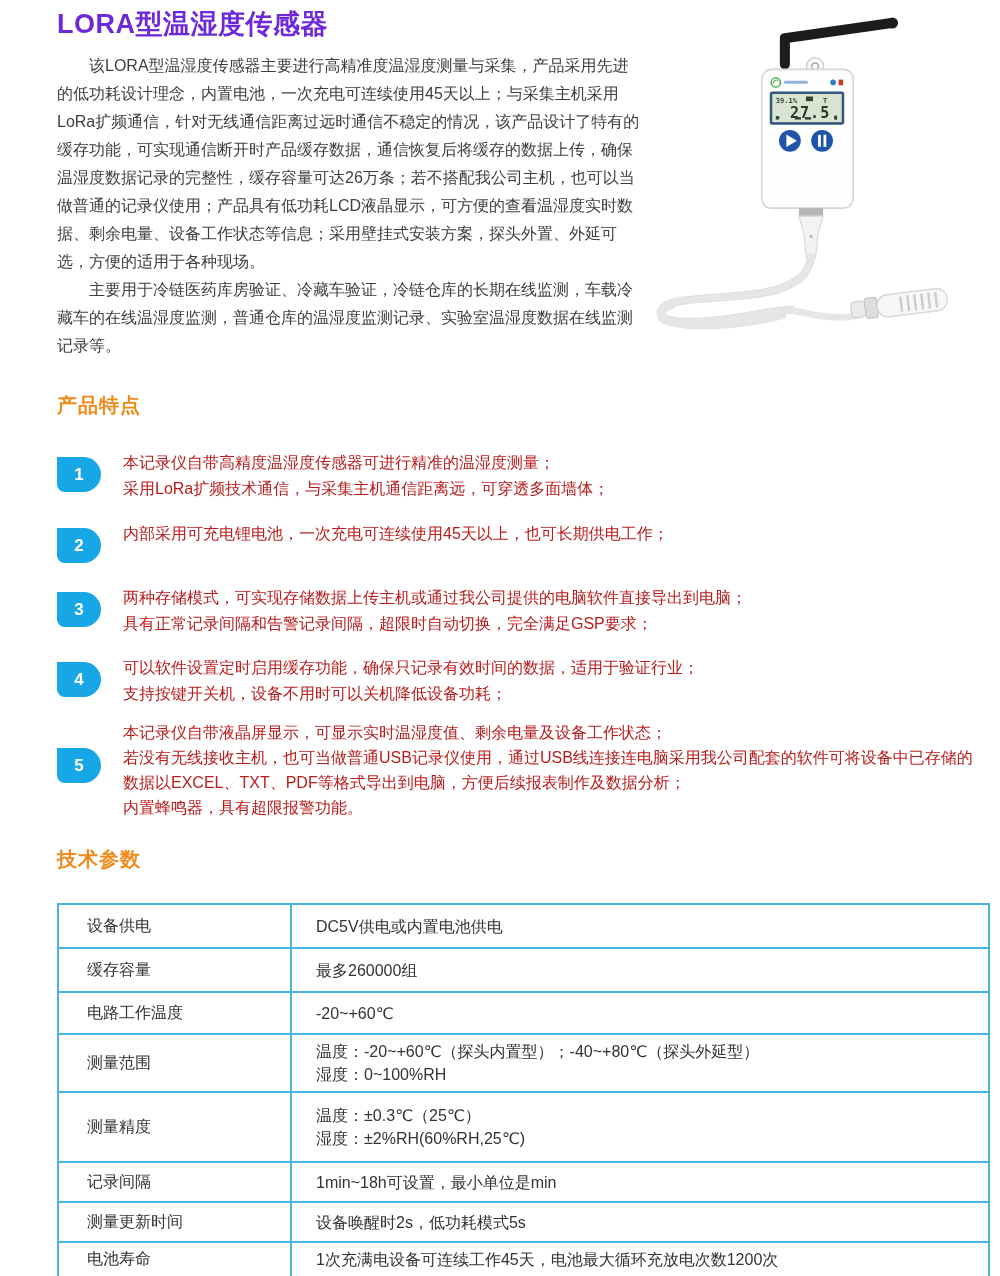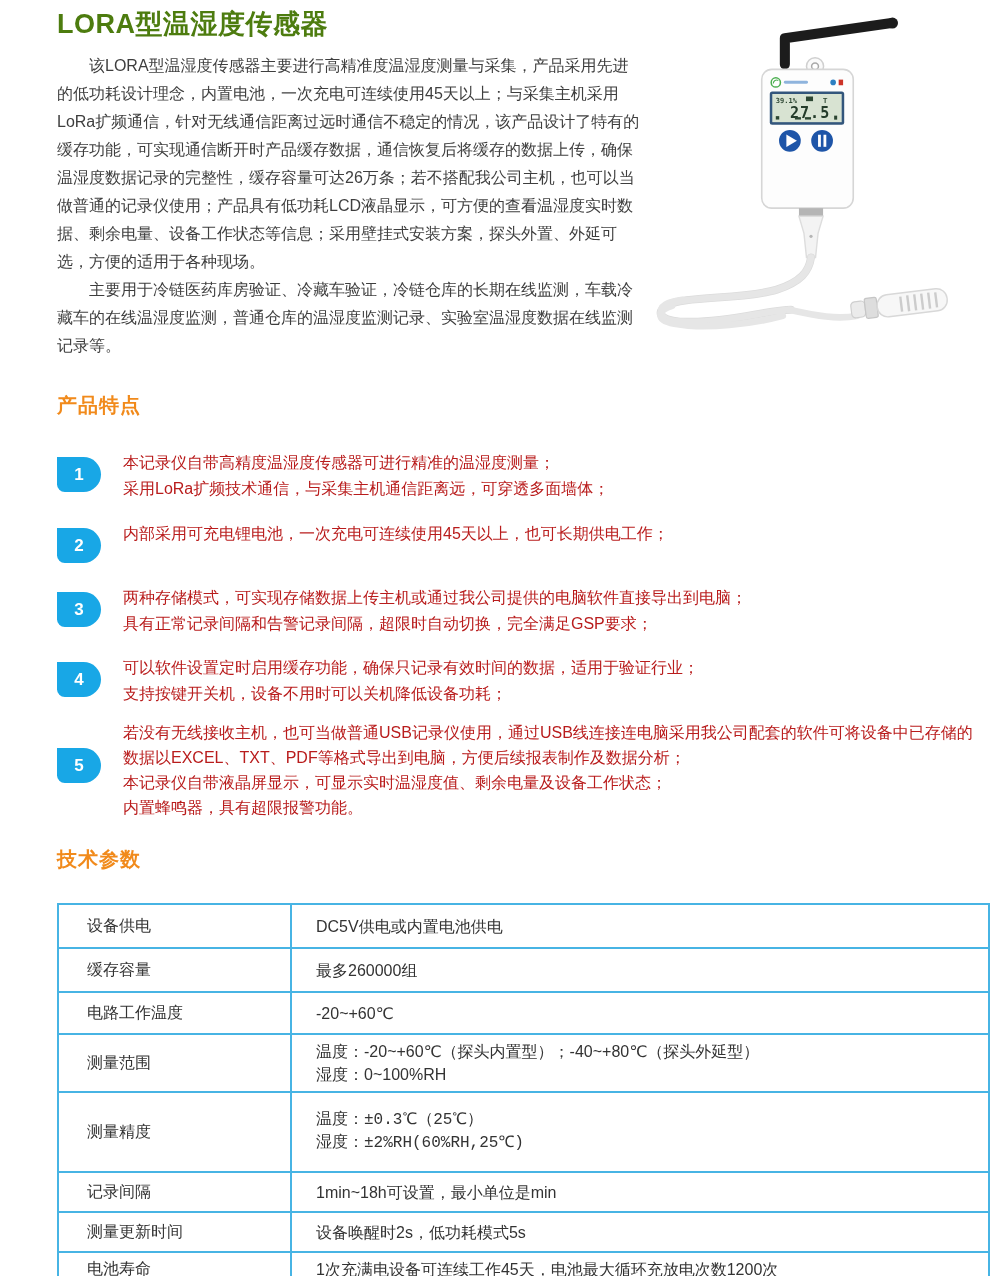--- a/index.html
+++ b/index.html
@@ -1,20 +1,20 @@
 <!DOCTYPE html>
 <html><head>
 <meta charset="utf-8">
 <style>
   html,body { margin:0; padding:0; background:#ffffff; }
   body { width:1000px; height:1276px; font-family:"Liberation Sans","DejaVu Sans",sans-serif; }
   .page { position:relative; width:1000px; height:1276px; overflow:hidden; background:#ffffff; }
 
   .title { position:absolute; left:57px; top:6px; margin:0; font-size:27px; font-weight:800;
-           color:#4d7c0f; letter-spacing:0.5px; }
+           color:#6d28d9; letter-spacing:0.5px; }
 
   .intro { position:absolute; left:57px; top:52px; width:584px; font-size:16px;
            line-height:28px; color:#3e3e3e; }
   .intro p { margin:0; text-indent:2em; }
 
   .device-wrap { position:absolute; left:648px; top:8px; width:322px; height:342px; }
 
   .sec-header { position:absolute; left:57px; margin:0; font-size:20px; font-weight:bold;
                 color:#f18a1b; letter-spacing:1px; }
   .sec-features { top:392px; }
@@ -153,22 +153,22 @@
     <div class="badge">4</div>
     <div class="ftext">
       <div>可以软件设置定时启用缓存功能，确保只记录有效时间的数据，适用于验证行业；</div>
       <div>支持按键开关机，设备不用时可以关机降低设备功耗；</div>
     </div>
   </div>
 
   <div class="feature f5">
     <div class="badge">5</div>
     <div class="ftext" style="line-height:25px;">
+      <div>本记录仪自带液晶屏显示，可显示实时温湿度值、剩余电量及设备工作状态；</div>
       <div>若没有无线接收主机，也可当做普通USB记录仪使用，通过USB线连接连电脑采用我公司配套的软件可将设备中已存储的数据以EXCEL、TXT、PDF等格式导出到电脑，方便后续报表制作及数据分析；</div>
-      <div>本记录仪自带液晶屏显示，可显示实时温湿度值、剩余电量及设备工作状态；</div>
       <div>内置蜂鸣器，具有超限报警功能。</div>
     </div>
   </div>
 
   <h2 class="sec-header sec-specs">技术参数</h2>
 
   <table class="spec-table">
     <tbody>
       <tr style="height:44px;padding-left:13px;">
         <td class="label">设备供电</td>
@@ -191,21 +191,21 @@
           <div class="vline"></div>
         </td>
       </tr>
       <tr style="height:58px;">
         <td class="label">测量范围</td>
         <td class="value">
           <div class="vline">温度：-20~+60℃（探头内置型）；-40~+80℃（探头外延型）</div>
           <div class="vline">湿度：0~100%RH</div>
         </td>
       </tr>
-      <tr style="height:80px;font-family:Liberation Mono, monospace;">
+      <tr style="height:70px;">
         <td class="label">测量精度</td>
         <td class="value">
           <div class="vline">温度：±0.3℃（25℃）</div>
           <div class="vline">湿度：±2%RH(60%RH,25℃)</div>
         </td>
       </tr>
       <tr style="height:40px;">
         <td class="label">记录间隔</td>
         <td class="value">
           <div class="vline">1min~18h可设置，最小单位是min</div>

